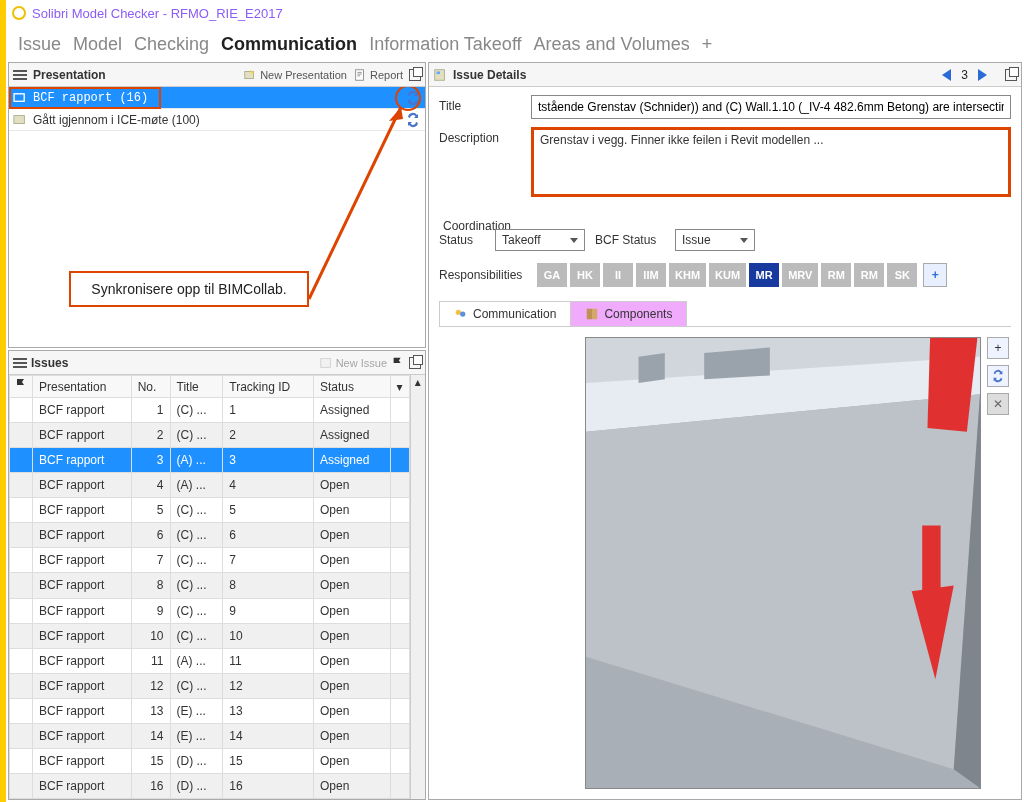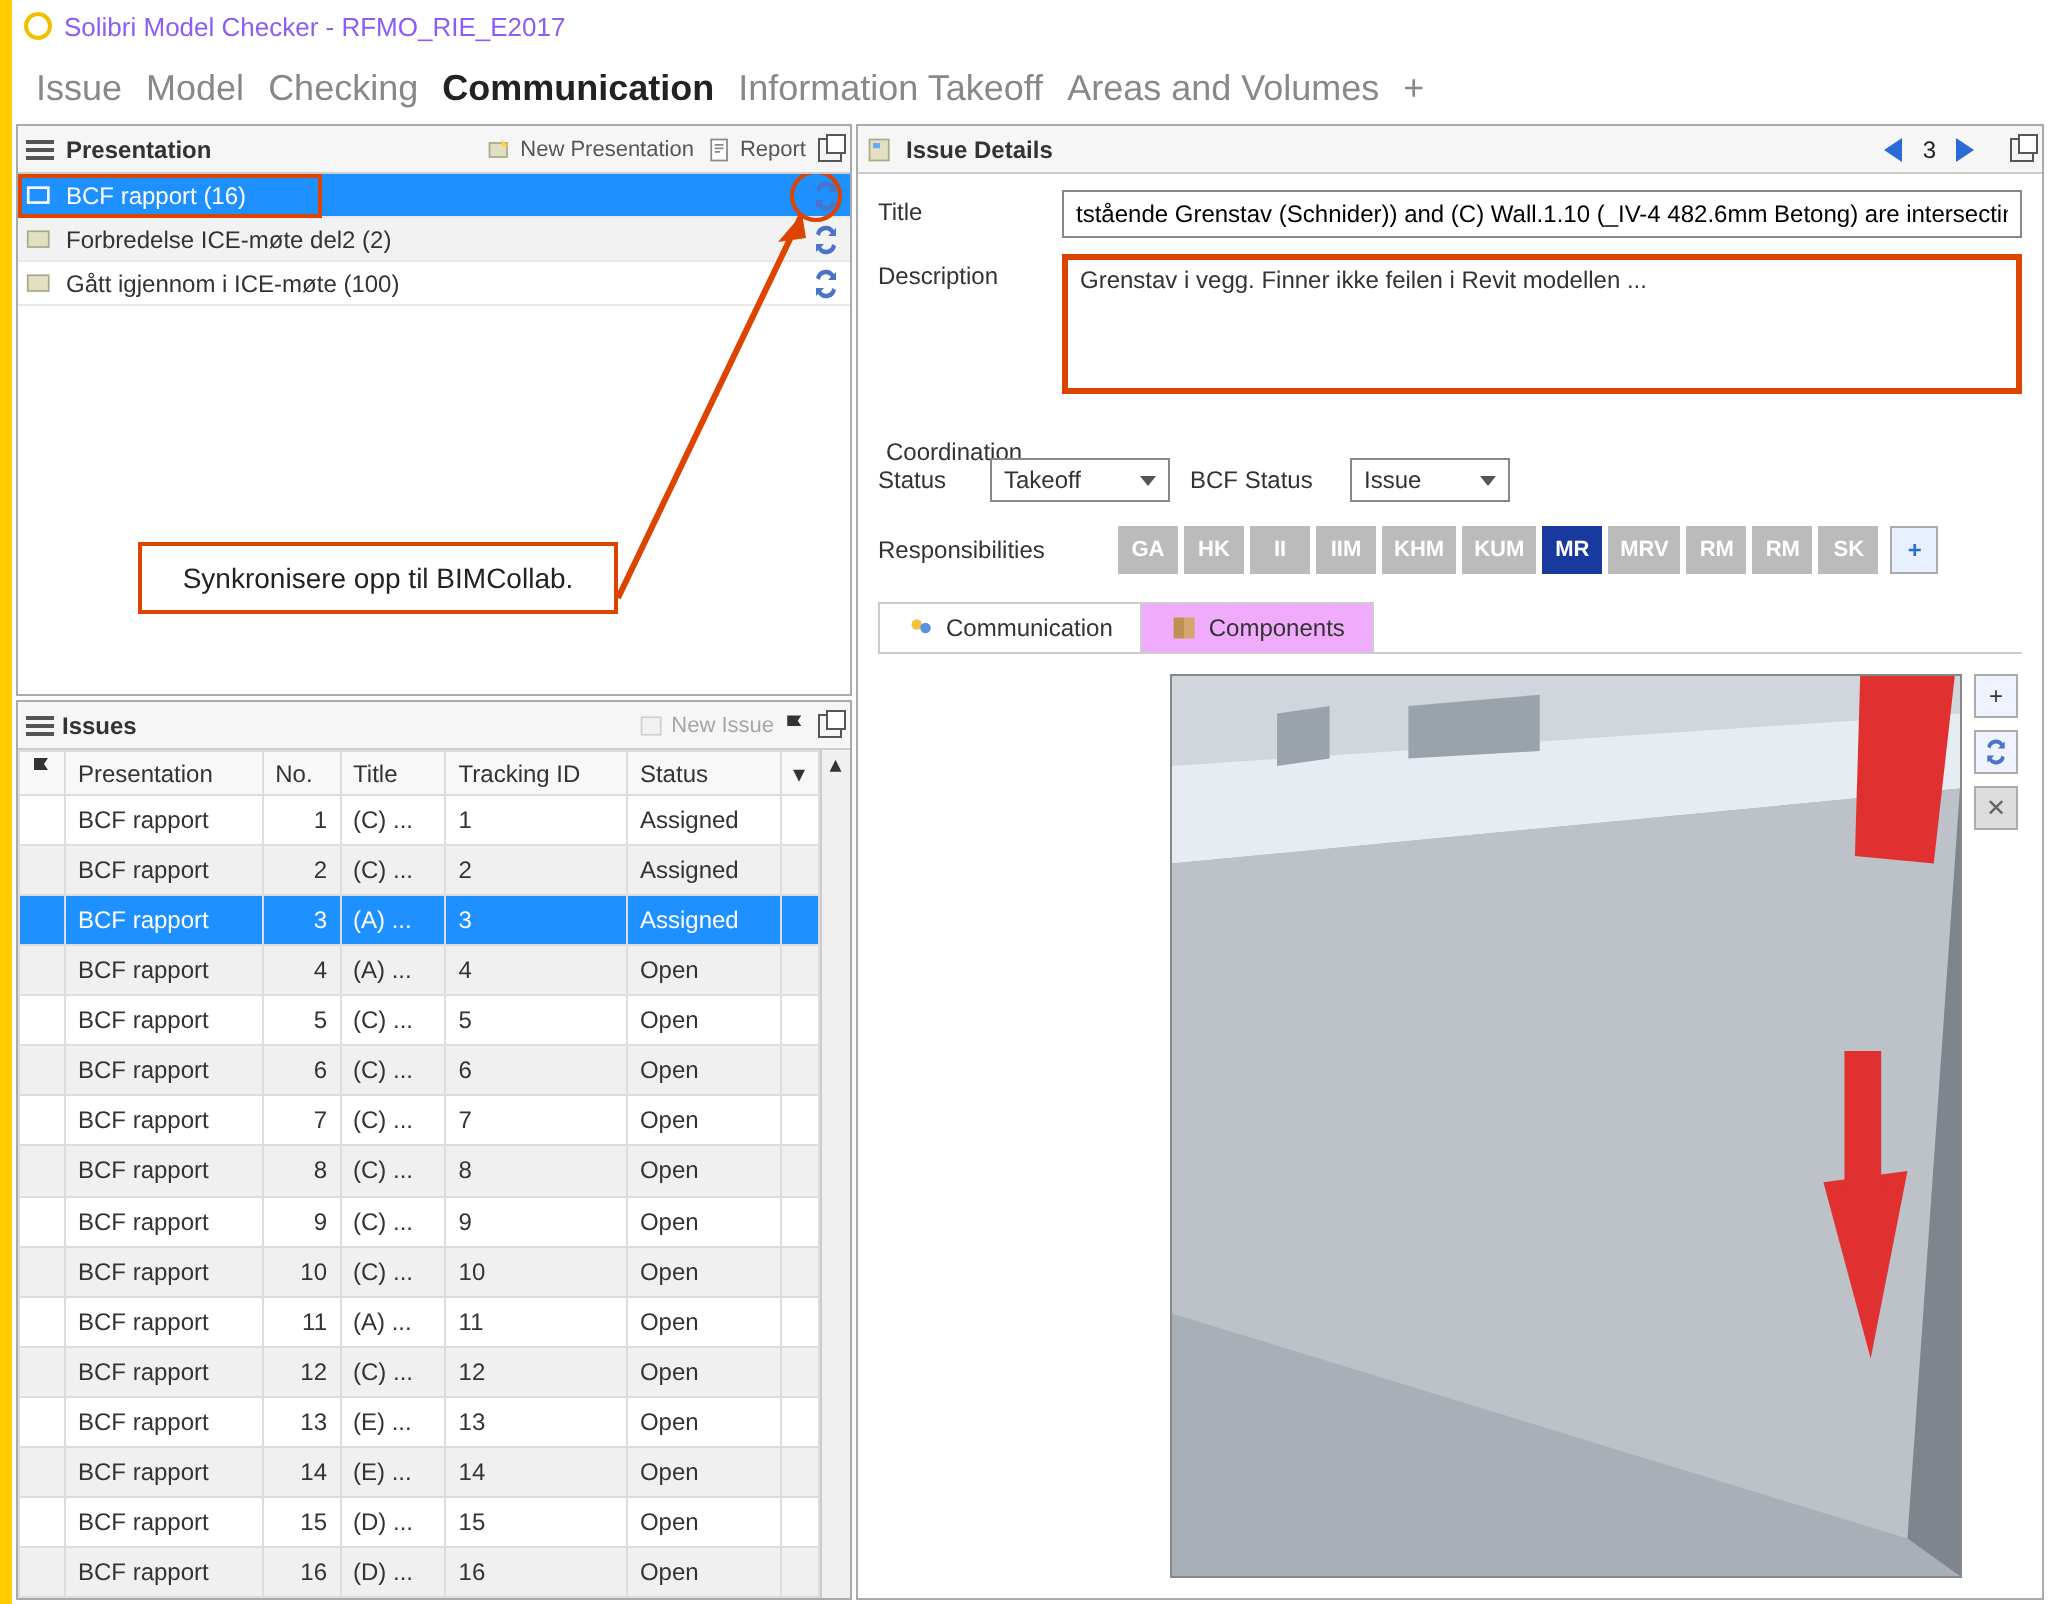--- a/index.html
+++ b/index.html
@@ -15,21 +15,21 @@
   .left-col { width: 418px; display: flex; flex-direction: column; gap: 2px; min-height: 0; }
   .right-col { flex: 1; display: flex; flex-direction: column; gap: 2px; min-height: 0; }
   .panel { border: 1px solid #aaa; background: #fff; display: flex; flex-direction: column; min-height: 0; }
   .panel-header { height: 24px; background: #f6f6f6; display: flex; align-items: center; padding: 0 4px; gap: 6px; border-bottom: 1px solid #ccc; position: relative;}
   .panel-title { font-weight: 600; flex: 1; }
   .hdr-btn { font-size: 11px; color: #555; cursor: pointer; display:flex; align-items:center; gap:3px;}
   .ico { width: 14px; height: 14px; display:inline-block; }
   .pres-body { position: relative; flex: 1; overflow: hidden; }
   .pres-row { height: 22px; display: flex; align-items: center; gap: 6px; padding: 0 4px; border-bottom: 1px solid #e8e8e8; cursor:pointer;}
   .pres-row.alt { background: #f2f2f2; }
-  .pres-row.selected { background: #1e90ff; color: #fff; }
+  .pres-row.selected { background: #1e90ff; color: #fff; font-family: Liberation Mono, monospace; }
   .sync-icon { margin-left: auto; width: 16px; height: 16px; color: #4a74c9; }
   .annotation-box-1 { position: absolute; border: 2px solid #d40; pointer-events: none; }
   .annotation-text { position:absolute; border:2px solid #d40; background:#fff; padding:8px 10px; font-size:14px; text-align:center; color:#222;}
   .arrow-svg { position:absolute; pointer-events:none; }
   .issues-head { display:flex; align-items:center; gap:4px; height:24px; border-bottom:1px solid #ccc; padding:0 4px; background:#f6f6f6;}
   .issues-head .panel-title { flex:1; }
   .table-wrap { flex:1; overflow:auto; }
   table.issues { width:100%; border-collapse:collapse; font-size:12px; }
   table.issues th, table.issues td { border:1px solid #ddd; padding:3px 6px; text-align:left; height:22px;}
   table.issues th { background:#f8f8f8; font-weight:400; }
@@ -121,29 +121,20 @@
           <div class="pres-row selected">
             <svg class="ico" viewBox="0 0 16 16">
                 <rect x="1" y="3" width="12" height="9" fill="#fff" stroke="#fff"></rect>
                 <rect x="2" y="4" width="10" height="7" fill="#1e90ff"></rect>
               </svg>
             <span>BCF rapport (16)</span>
             <svg class="sync-icon" viewBox="0 0 16 16">
                 <path d="M3 5a5 5 0 019-2l1-1v4h-4l1.5-1.5A3 3 0 005 6zM13 11a5 5 0 01-9 2l-1 1V10h4l-1.5 1.5A3 3 0 0011 10z" fill="#4a74c9"></path>
               </svg>
           </div>
-          <div class="pres-row alt">
-            <svg class="ico" viewBox="0 0 16 16">
-                <rect x="1" y="3" width="12" height="9" fill="#e2e0c0" stroke="#aa8"></rect>
-              </svg>
-            <span>Forbredelse ICE-møte del2 (2)</span>
-            <svg class="sync-icon" viewBox="0 0 16 16">
-                <path d="M3 5a5 5 0 019-2l1-1v4h-4l1.5-1.5A3 3 0 005 6zM13 11a5 5 0 01-9 2l-1 1V10h4l-1.5 1.5A3 3 0 0011 10z" fill="#4a74c9"></path>
-              </svg>
-          </div>
           <div class="pres-row">
             <svg class="ico" viewBox="0 0 16 16">
                 <rect x="1" y="3" width="12" height="9" fill="#e2e0c0" stroke="#aa8"></rect>
               </svg>
             <span>Gått igjennom i ICE-møte (100)</span>
             <svg class="sync-icon" viewBox="0 0 16 16">
                 <path d="M3 5a5 5 0 019-2l1-1v4h-4l1.5-1.5A3 3 0 005 6zM13 11a5 5 0 01-9 2l-1 1V10h4l-1.5 1.5A3 3 0 0011 10z" fill="#4a74c9"></path>
               </svg>
           </div>
 
@@ -377,21 +368,21 @@
           <div class="coord-row">
             <label>Status</label>
             <div class="select-box" style="width:90px;">Takeoff</div>
             <label style="width:70px;">BCF Status</label>
             <div class="select-box" style="width:80px;">Issue</div>
           </div>
         </div>
 
         <div class="resp-row">
           <span style="width:92px;">Responsibilities</span>
-          <div id="resp-tags" style="display:flex;gap:3px;margin-left:22px;">
+          <div id="resp-tags" style="display:flex;gap:3px;">
               <div class="resp-tag">GA</div>
               <div class="resp-tag">HK</div>
               <div class="resp-tag">II</div>
               <div class="resp-tag">IIM</div>
               <div class="resp-tag">KHM</div>
               <div class="resp-tag">KUM</div>
               <div class="resp-tag active">MR</div>
               <div class="resp-tag">MRV</div>
               <div class="resp-tag">RM</div>
               <div class="resp-tag">RM</div>

